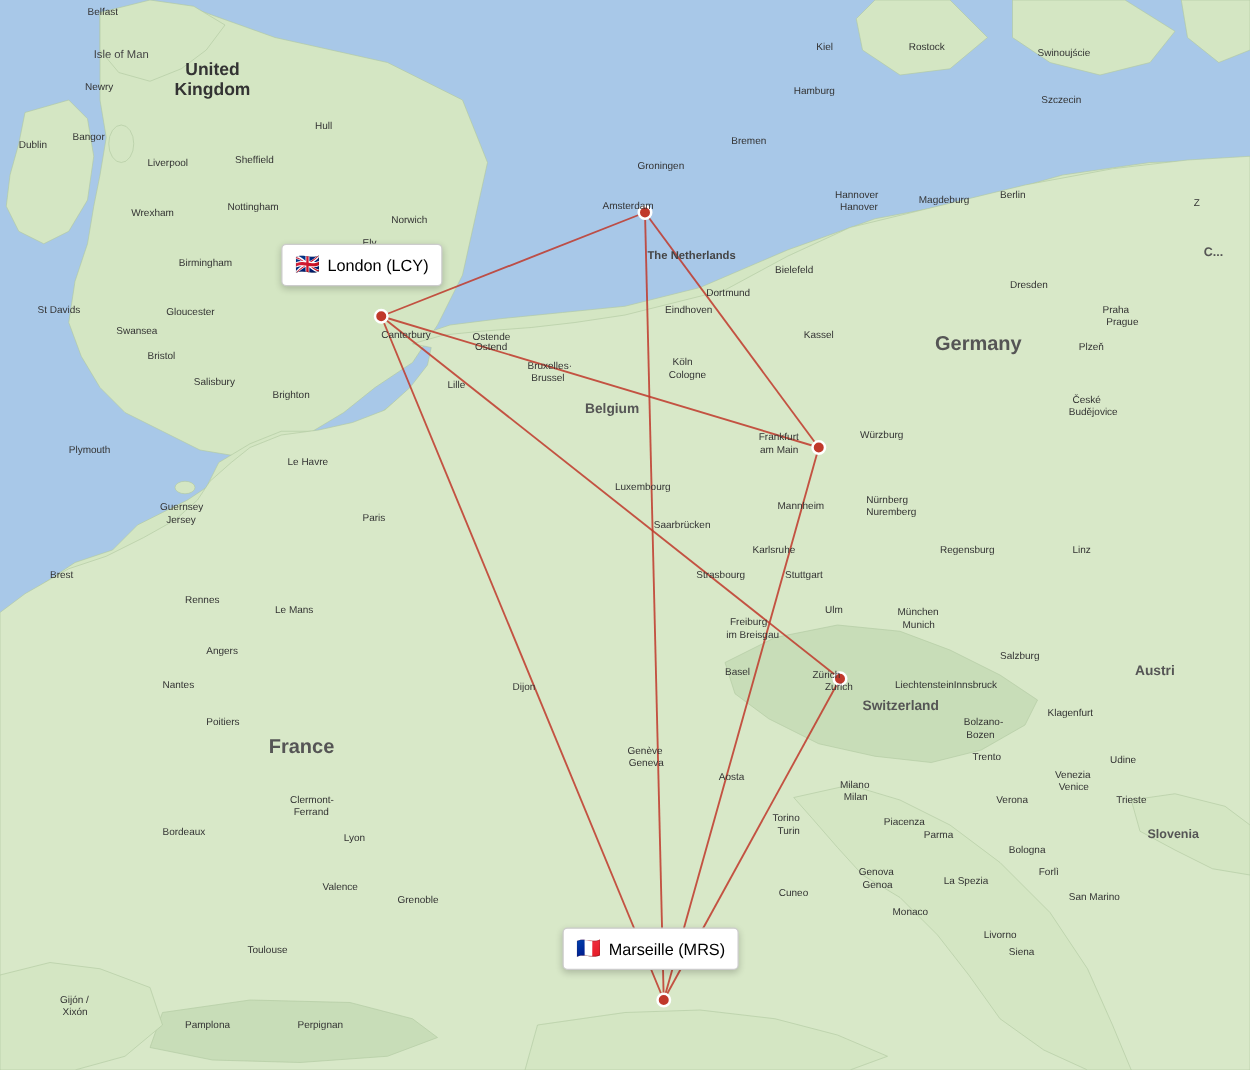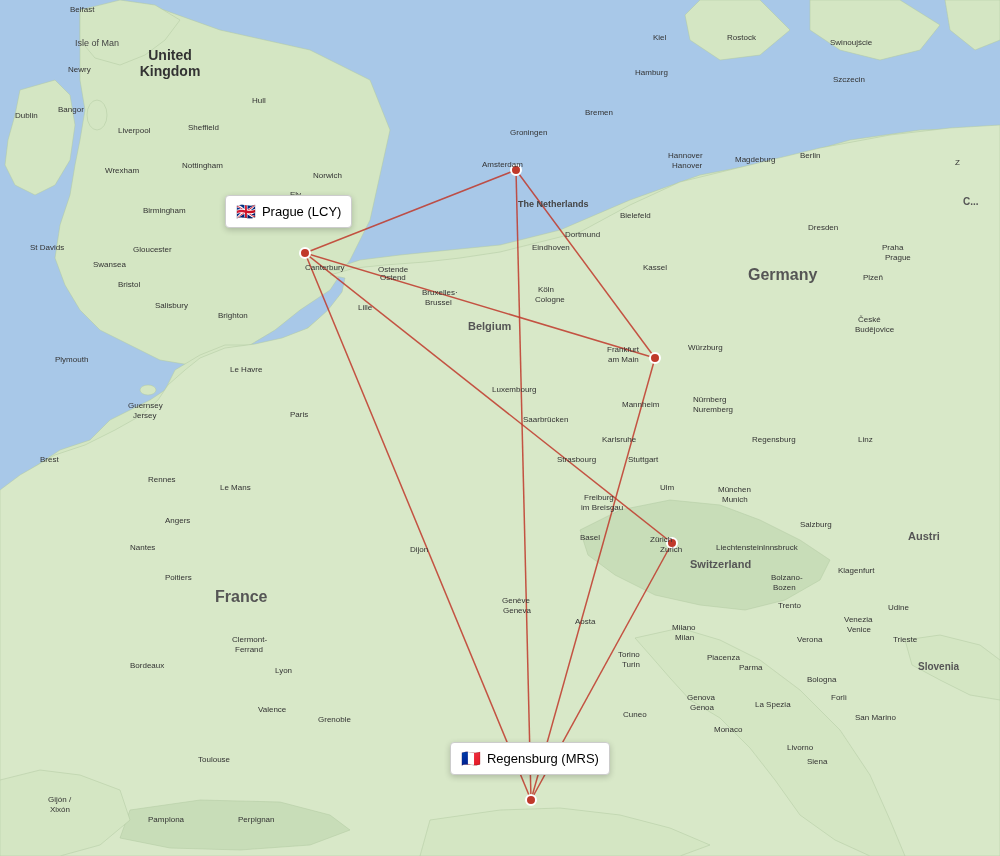--- a/index.html
+++ b/index.html
@@ -253,21 +253,21 @@
     <text x="752" y="442" font-size="8" fill="#333" font-family="Arial">Regensburg</text>
     <text x="808" y="230" font-size="8" fill="#333" font-family="Arial">Dresden</text>
 
     <text x="955" y="165" font-size="8" fill="#333" font-family="Arial">Z</text>
     <text x="963" y="205" font-size="10" font-weight="bold" fill="#555" font-family="Arial">C...</text>
 
   </svg>
 
   <div class="tooltip" id="tooltip-london">
     <span class="flag">🇬🇧</span>
-    <span>Prague (LCY)</span>
+    <span>London (LCY)</span>
   </div>
 
   <div class="tooltip" id="tooltip-marseille">
     <span class="flag">🇫🇷</span>
-    <span>Regensburg (MRS)</span>
+    <span>Marseille (MRS)</span>
   </div>
 
 </div>
 
 </body></html>

